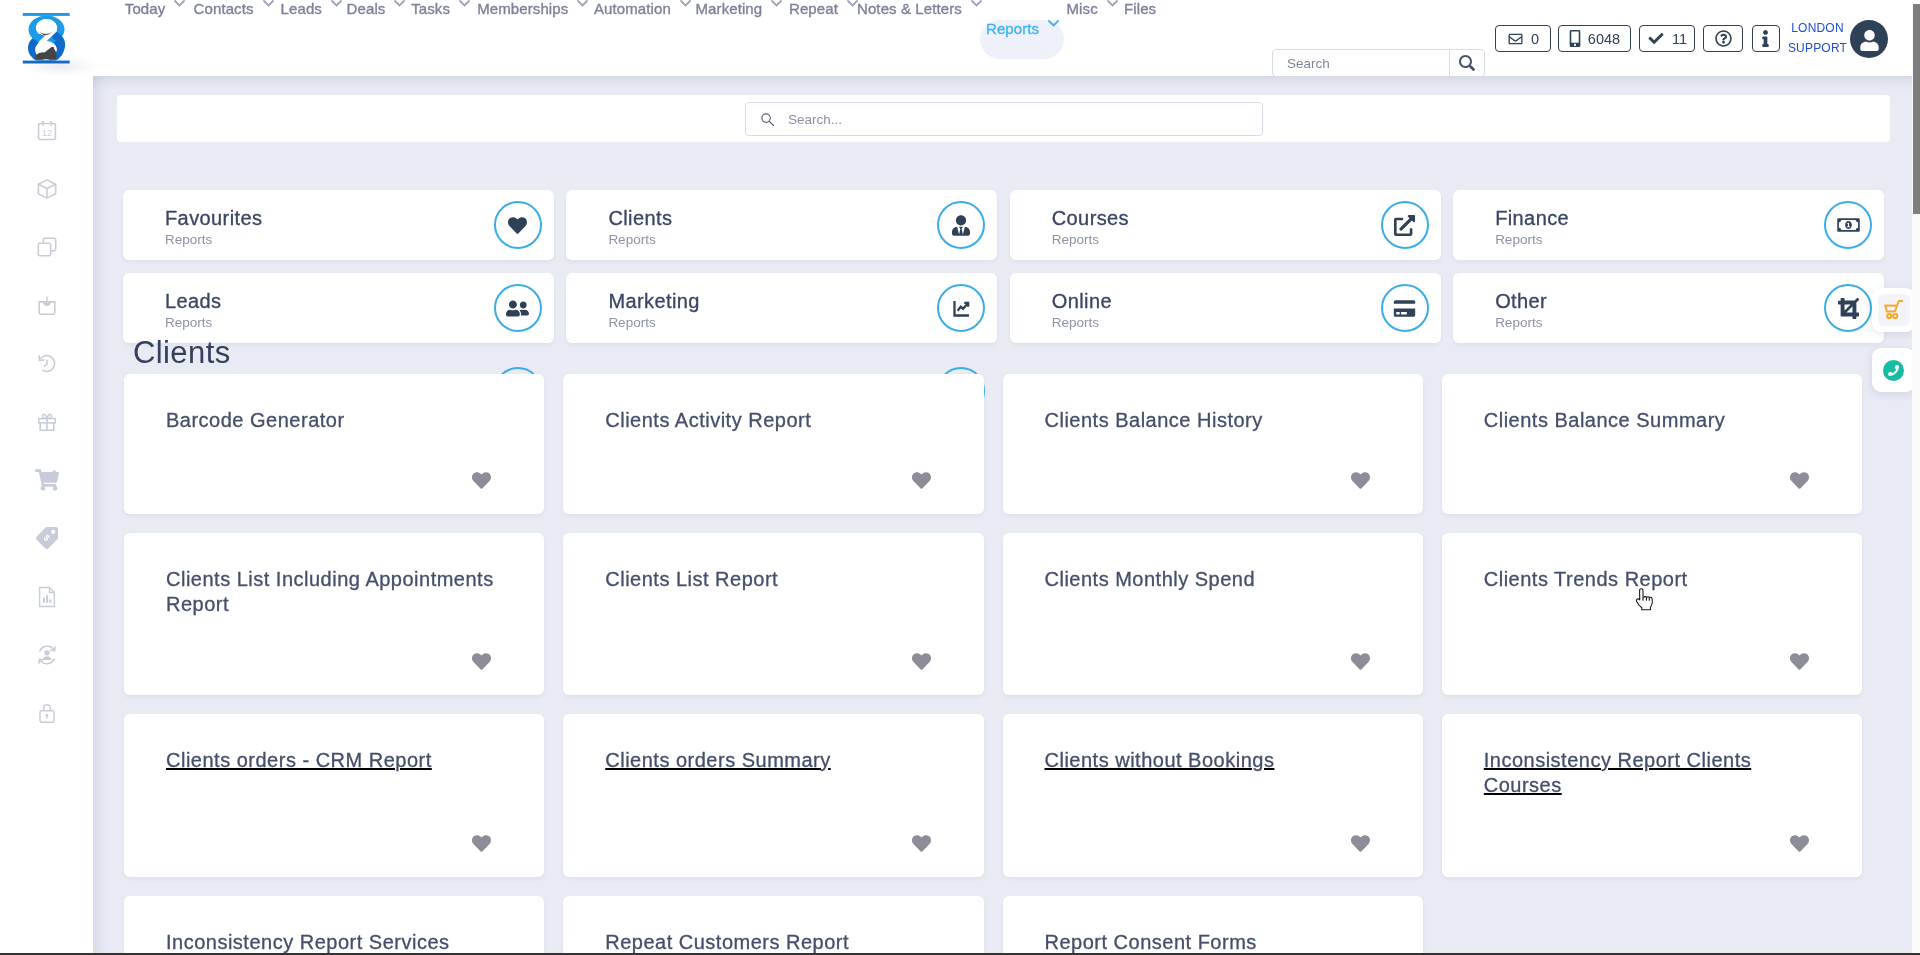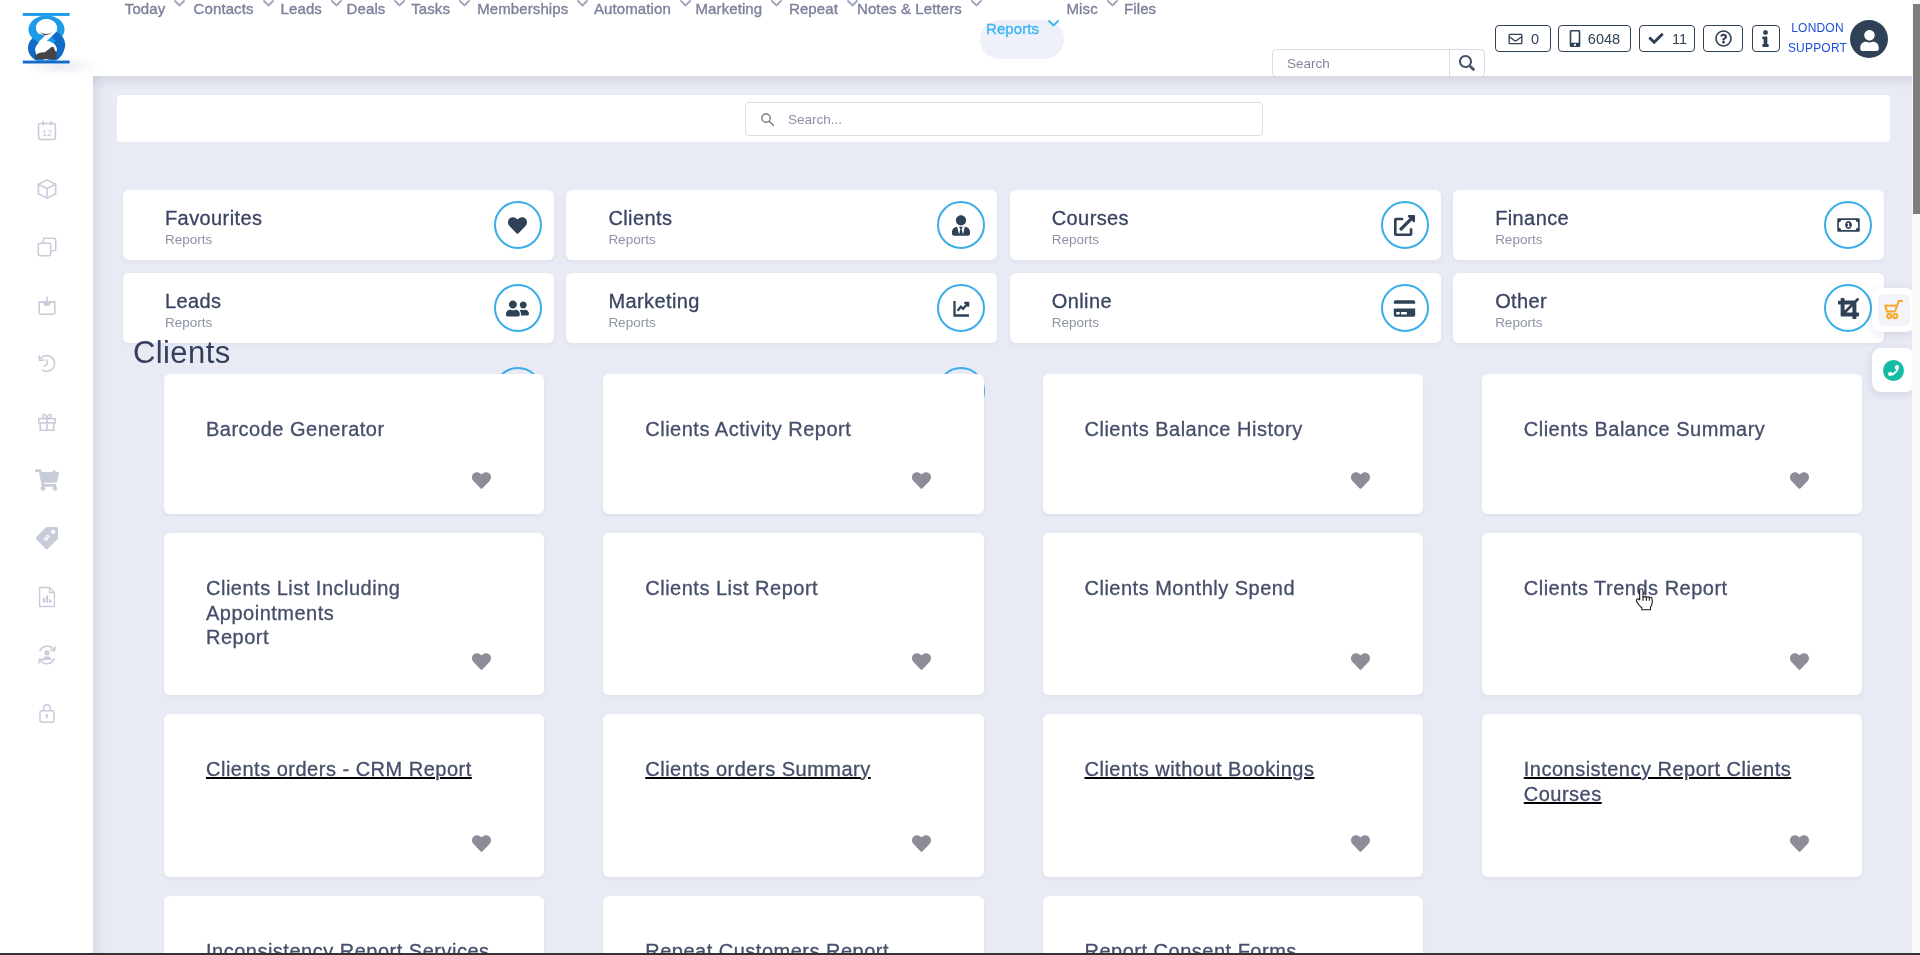--- a/index.html
+++ b/index.html
@@ -40,21 +40,21 @@
 .ccard { background:#fff; border-radius:6px; position:relative; box-shadow:0 2px 4px rgba(40,50,100,.05); }
 .ccard .t { position:absolute; left:42px; top:16.5px; font-size:20px; color:#3a4463; letter-spacing:.4px; -webkit-text-stroke:.3px currentColor; }
 .ccard .s { position:absolute; left:42px; top:42px; font-size:13.5px; color:#8d92a4; }
 .ccard .circ { position:absolute; right:12px; top:11px; width:48px; height:48px; border:2px solid #3aade8; border-radius:50%; display:flex; align-items:center; justify-content:center; }
 
 
 .h1 { position:absolute; left:40px; top:259px; font-size:31px; color:#333f5c; letter-spacing:.4px; }
 
 
 .repgrid { position:absolute; left:31px; top:298px; width:1738px; display:grid; grid-template-columns:repeat(4,1fr); gap:19px; }
-.rcard { background:#fff; border-radius:6px; position:relative; box-shadow:0 2px 4px rgba(40,50,100,.05); padding:43px 42px 24px 42px;margin-left:40px; }
+.rcard { background:#fff; border-radius:6px; position:relative; box-shadow:0 2px 4px rgba(40,50,100,.05); padding:34px 42px 24px 42px; }
 .rcard .rt { font-size:20px; line-height:24.5px; color:#454e6b; letter-spacing:.5px; -webkit-text-stroke:.3px currentColor; }
 .rcard .hw { position:absolute; right:52px; bottom:24px; line-height:0; }
 .r1 { height:140px; }
 .r2 { height:162px; }
 .r3 { height:163px;text-decoration:underline; }
 .r4 { height:140px; }
 
 
 .fbtn { position:absolute; z-index:6; background:#fff; border-radius:9px; box-shadow:0 2px 8px rgba(40,50,100,.12); display:flex; align-items:center; justify-content:center; }
 .fcart { left:1872px; top:288px; width:43px; height:44px; }

